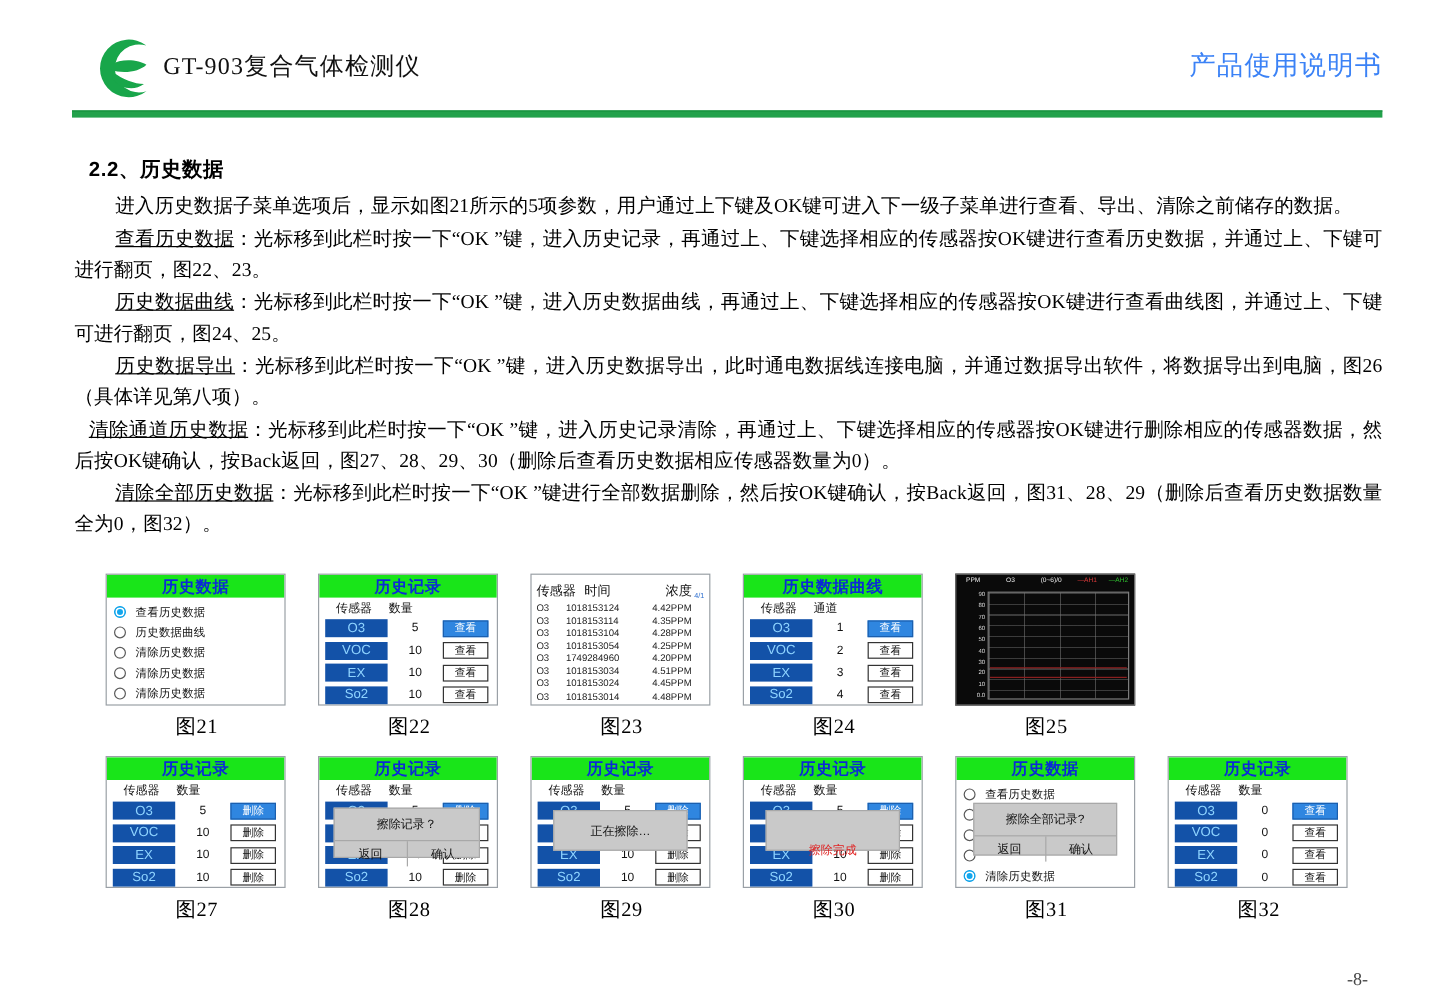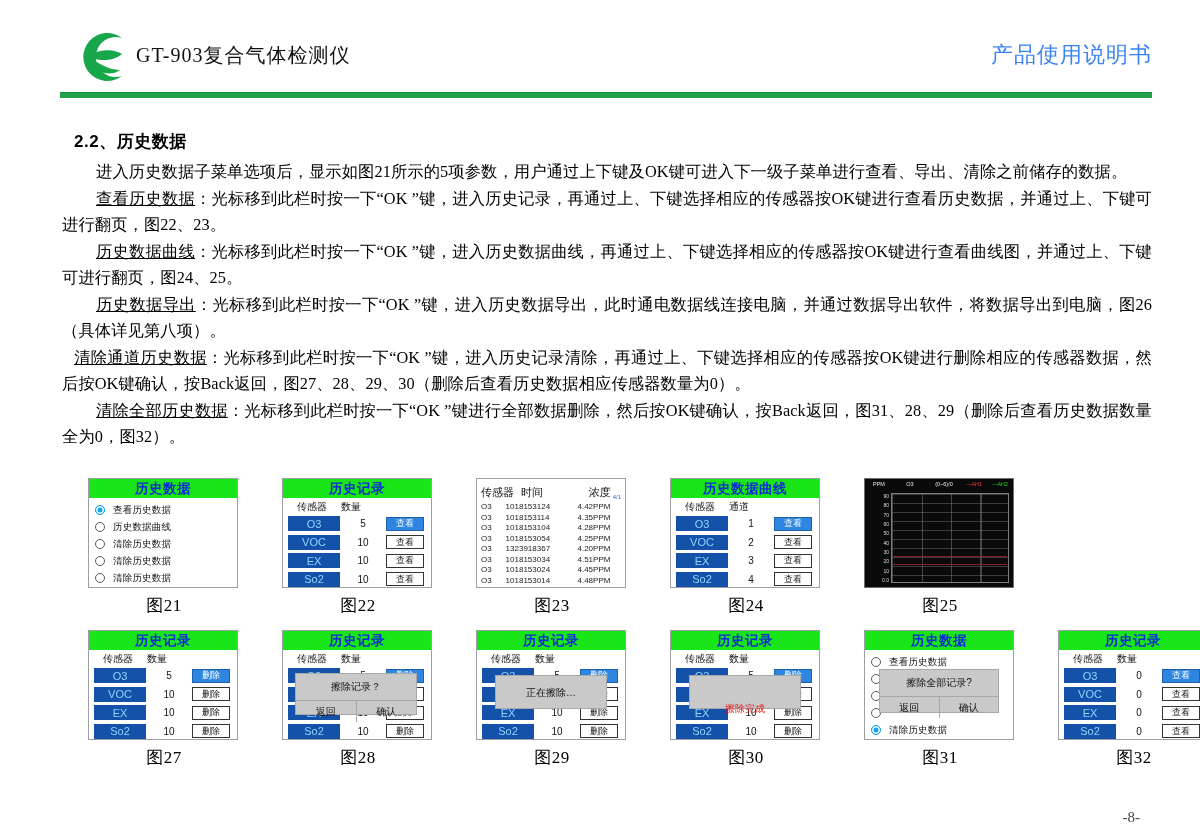--- a/index.html
+++ b/index.html
@@ -64,21 +64,21 @@
     letter-spacing: 0.1px;
   }
   .para .ind { display: inline-block; width: 34px; }
   .para .ind-sm { display: inline-block; width: 12px; }
   .u { text-decoration: underline; }
 
   
   .fig-row {
     position: absolute;
     display: flex;
-    gap: 17px;
+    gap: 0;
   }
   .fig-row.row1 { left: 88px; top: 478px; }
   .fig-row.row2 { left: 88px; top: 630px; }
   .fig {
     width: 152px;
     margin-right: 25px;
     position: relative;
   }
   .fig-caption {
     text-align: center;
@@ -401,21 +401,21 @@
         <span class="dr-b">1018153104</span>
         <span class="dr-c">4.28PPM</span>
       </div>
       <div class="data-row">
         <span class="dr-a">O3</span>
         <span class="dr-b">1018153054</span>
         <span class="dr-c">4.25PPM</span>
       </div>
       <div class="data-row">
         <span class="dr-a">O3</span>
-        <span class="dr-b">1323918367</span>
+        <span class="dr-b">1749284960</span>
         <span class="dr-c">4.20PPM</span>
       </div>
       <div class="data-row">
         <span class="dr-a">O3</span>
         <span class="dr-b">1018153034</span>
         <span class="dr-c">4.51PPM</span>
       </div>
       <div class="data-row">
         <span class="dr-a">O3</span>
         <span class="dr-b">1018153024</span>

